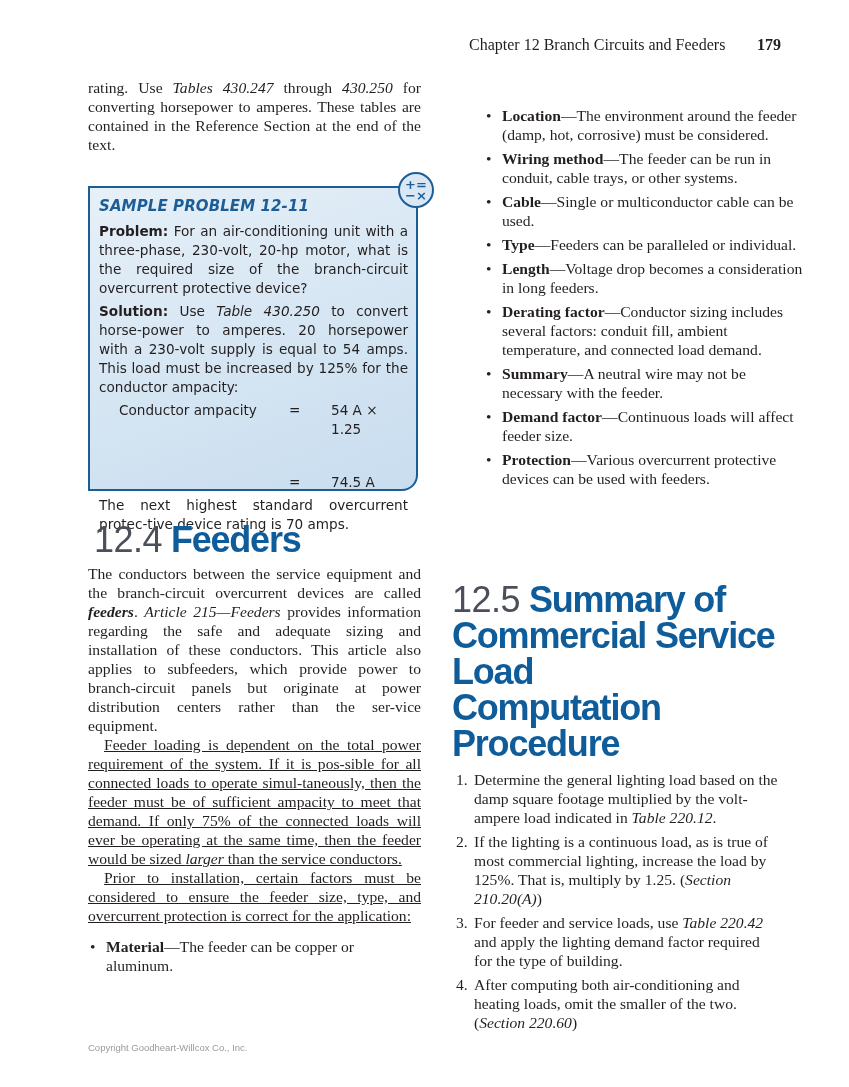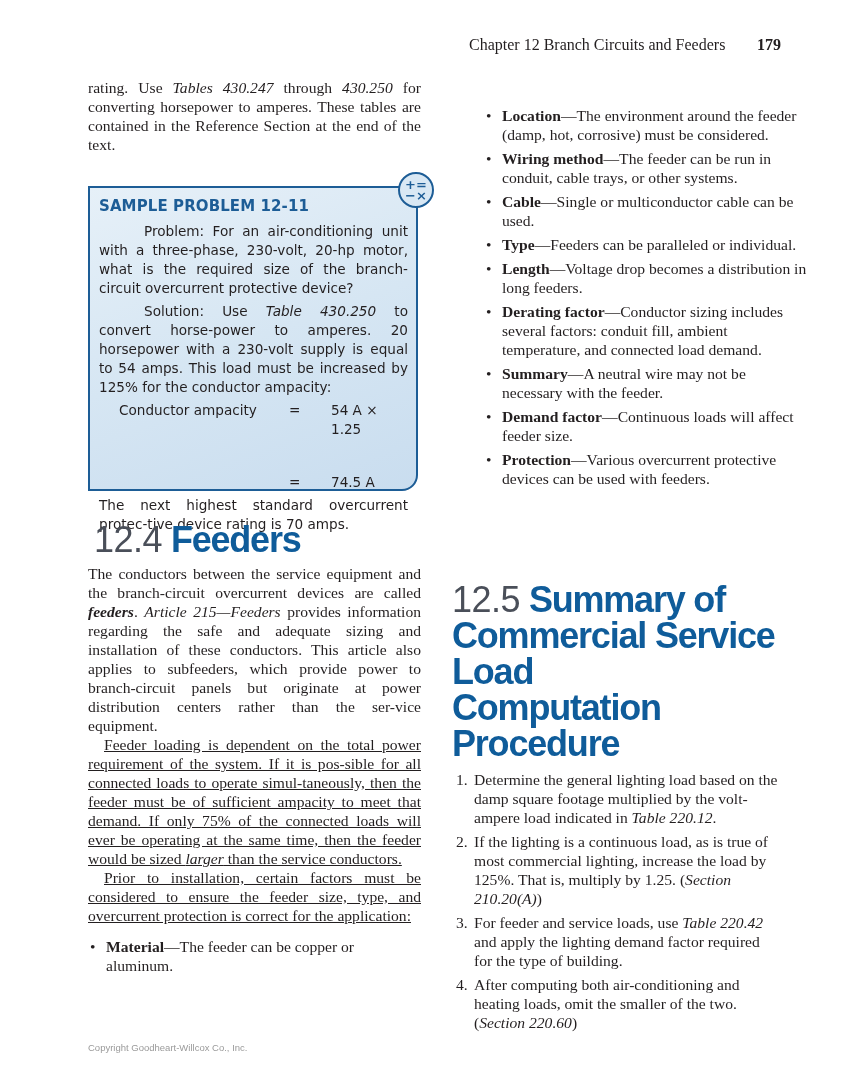--- a/index.html
+++ b/index.html
@@ -18,23 +18,23 @@
   p.body.indent { text-indent: 16px; text-decoration: underline; }
   em { font-style: italic; }
 
   
   .sample-box { position: absolute; left: 88px; top: 186px; width: 330px; height: 305px;
     border: 2px solid #1d5d96; border-radius: 0 0 16px 0;
     background: linear-gradient(160deg, #e6f0f8 0%, #d6e6f3 50%, #c9ddef 100%);
     box-sizing: border-box; padding: 6px 8px 0 9px;
     font-family: "DejaVu Sans", "Liberation Sans", sans-serif; font-size: 13.6px;
     line-height: 19px; color: #231f20; }
-  .sample-title { font-weight: bold; color: #1d5d96; font-size: 15px; margin: 3px 0 6px 0; letter-spacing: 0.1px; }
+  .sample-title { font-weight: bold; color: #1d5d96; font-size: 15px; margin: 3px 0 6px 0; letter-spacing: 0.1px; font-style: italic; }
   .sample-box p { margin: 0 0 4px 0; text-align: justify; }
-  .sample-box strong { font-weight: normal; margin-left: 45px; }
+  .sample-box strong { font-weight: bold; }
   .equation { display: grid; grid-template-columns: 142px 14px auto; margin: 4px 0 0 20px; gap: 28px; }
   .equation .row2 { margin-top: 6px; }
   .calc-icon { position: absolute; right: -18px; top: -16px; width: 36px; height: 36px;
     border-radius: 50%; border: 2px solid #1d5d96; background: #d9e8f4; box-sizing: border-box;
     display: grid; grid-template-columns: 1fr 1fr; align-items: center; justify-items: center;
     color: #1d5d96; font-weight: bold; font-size: 13px; line-height: 11px; padding: 5px 5px; }
 
   
   .section-heading { font-family: "Liberation Sans", "DejaVu Sans", sans-serif;
     font-size: 36px; line-height: 36px; font-weight: bold; color: #0f5c9a; letter-spacing: -1.2px; margin: 6px; }
@@ -95,21 +95,21 @@
     <li><strong>Material</strong><span>—The feeder can be copper or aluminum.</span></li>
   </ul>
 </div>
 
 <div class="col col-right">
   <ul class="bullets">
     <li><strong>Location</strong><span>—The environment around the feeder (damp, hot, corrosive) must be considered.</span></li>
     <li><strong>Wiring method</strong><span>—The feeder can be run in conduit, cable trays, or other systems.</span></li>
     <li><strong>Cable</strong><span>—Single or multiconductor cable can be used.</span></li>
     <li><strong>Type</strong><span>—Feeders can be paralleled or individual.</span></li>
-    <li><strong>Length</strong><span>—Voltage drop becomes a distribution in long feeders.</span></li>
+    <li><strong>Length</strong><span>—Voltage drop becomes a consideration in long feeders.</span></li>
     <li><strong>Derating factor</strong><span>—Conductor sizing includes several factors: conduit fill, ambient temperature, and connected load demand.</span></li>
     <li><strong>Summary</strong><span>—A neutral wire may not be necessary with the feeder.</span></li>
     <li><strong>Demand factor</strong><span>—Continuous loads will affect feeder size.</span></li>
     <li><strong>Protection</strong><span>—Various overcurrent protective devices can be used with feeders.</span></li>
   </ul>
 </div>
 
 <div class="col" style="left:446px; top:576px; width:340px;">
   <h2 class="section-heading">
     <span class="num">12.5</span> <span>Summary of</span><br>

